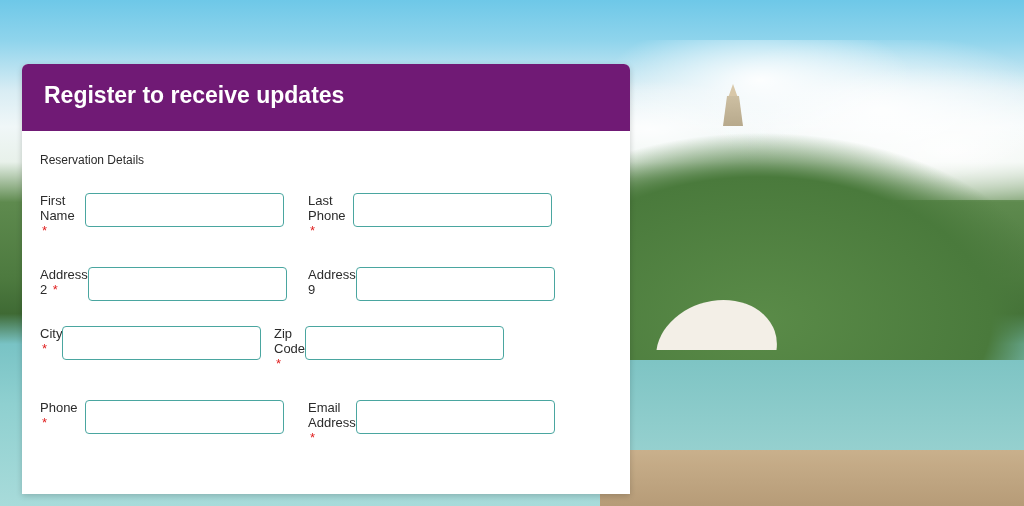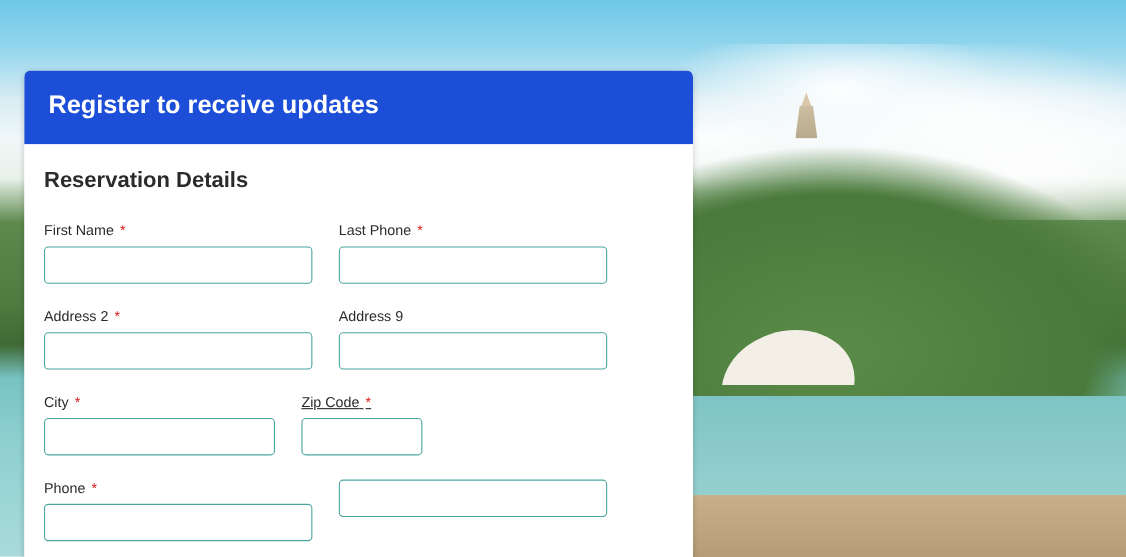--- a/index.html
+++ b/index.html
@@ -62,41 +62,41 @@
   .card {
     position: absolute;
     left: 22px; top: 64px;
     width: 608px;
     background: #ffffff;
     border-radius: 6px 6px 0 0;
     box-shadow: 0 2px 6px rgba(0,0,0,0.18);
     overflow: hidden;
   }
   .card-header {
-    background: #1d4ed8;
+    background: #701a75;
     color: #ffffff;
     font-size: 23px;
     font-weight: 600;
     padding: 18px 22px 22px 22px;
   }
   .card-body {
     padding: 22px 18px 30px 18px;
     color: #2b2b2b;
   }
   .section-title {
-    font-size: 20px;
-    font-weight: 700;
+    font-size: 12px;
+    font-weight: 400;
     margin-bottom: 26px;
   }
   .row { display: flex; gap: 24px; margin-bottom: 22px; }
-  .field { display: flex; flex-direction: column; }
+  .field { display: flex; }
   .field.half { width: 244px; }
   .field.city { width: 210px; justify-content: space-between; }
   .field.state { width: 96px; }
-  .field.zip  { width: 110px; text-decoration: underline; }
+  .field.zip  { width: 110px; }
   .label { font-size: 13px; margin-bottom: 7px; color: #2b2b2b; }
   .req { color: #e02020; margin-left: 2px; }
   .input {
     height: 34px;
     border: 1px solid #4aa6a0;
     border-radius: 4px;
     background: #ffffff;
     padding: 0 8px;
     font-size: 14px;
   }
@@ -171,18 +171,22 @@
 
     <div class="row" style="margin-bottom:12px;">
       <div class="field half">
         <div class="label">
           <span>Phone</span>
           <span class="req">*</span>
         </div>
         <input class="input" type="text" value="" style="">
       </div>
       <div class="field half">
+        <div class="label">
+          <span>Email Address</span>
+          <span class="req">*</span>
+        </div>
         <input class="input" type="text" value="" style="">
       </div>
     </div>
 
   </div>
 </div>
 
 </body></html>

